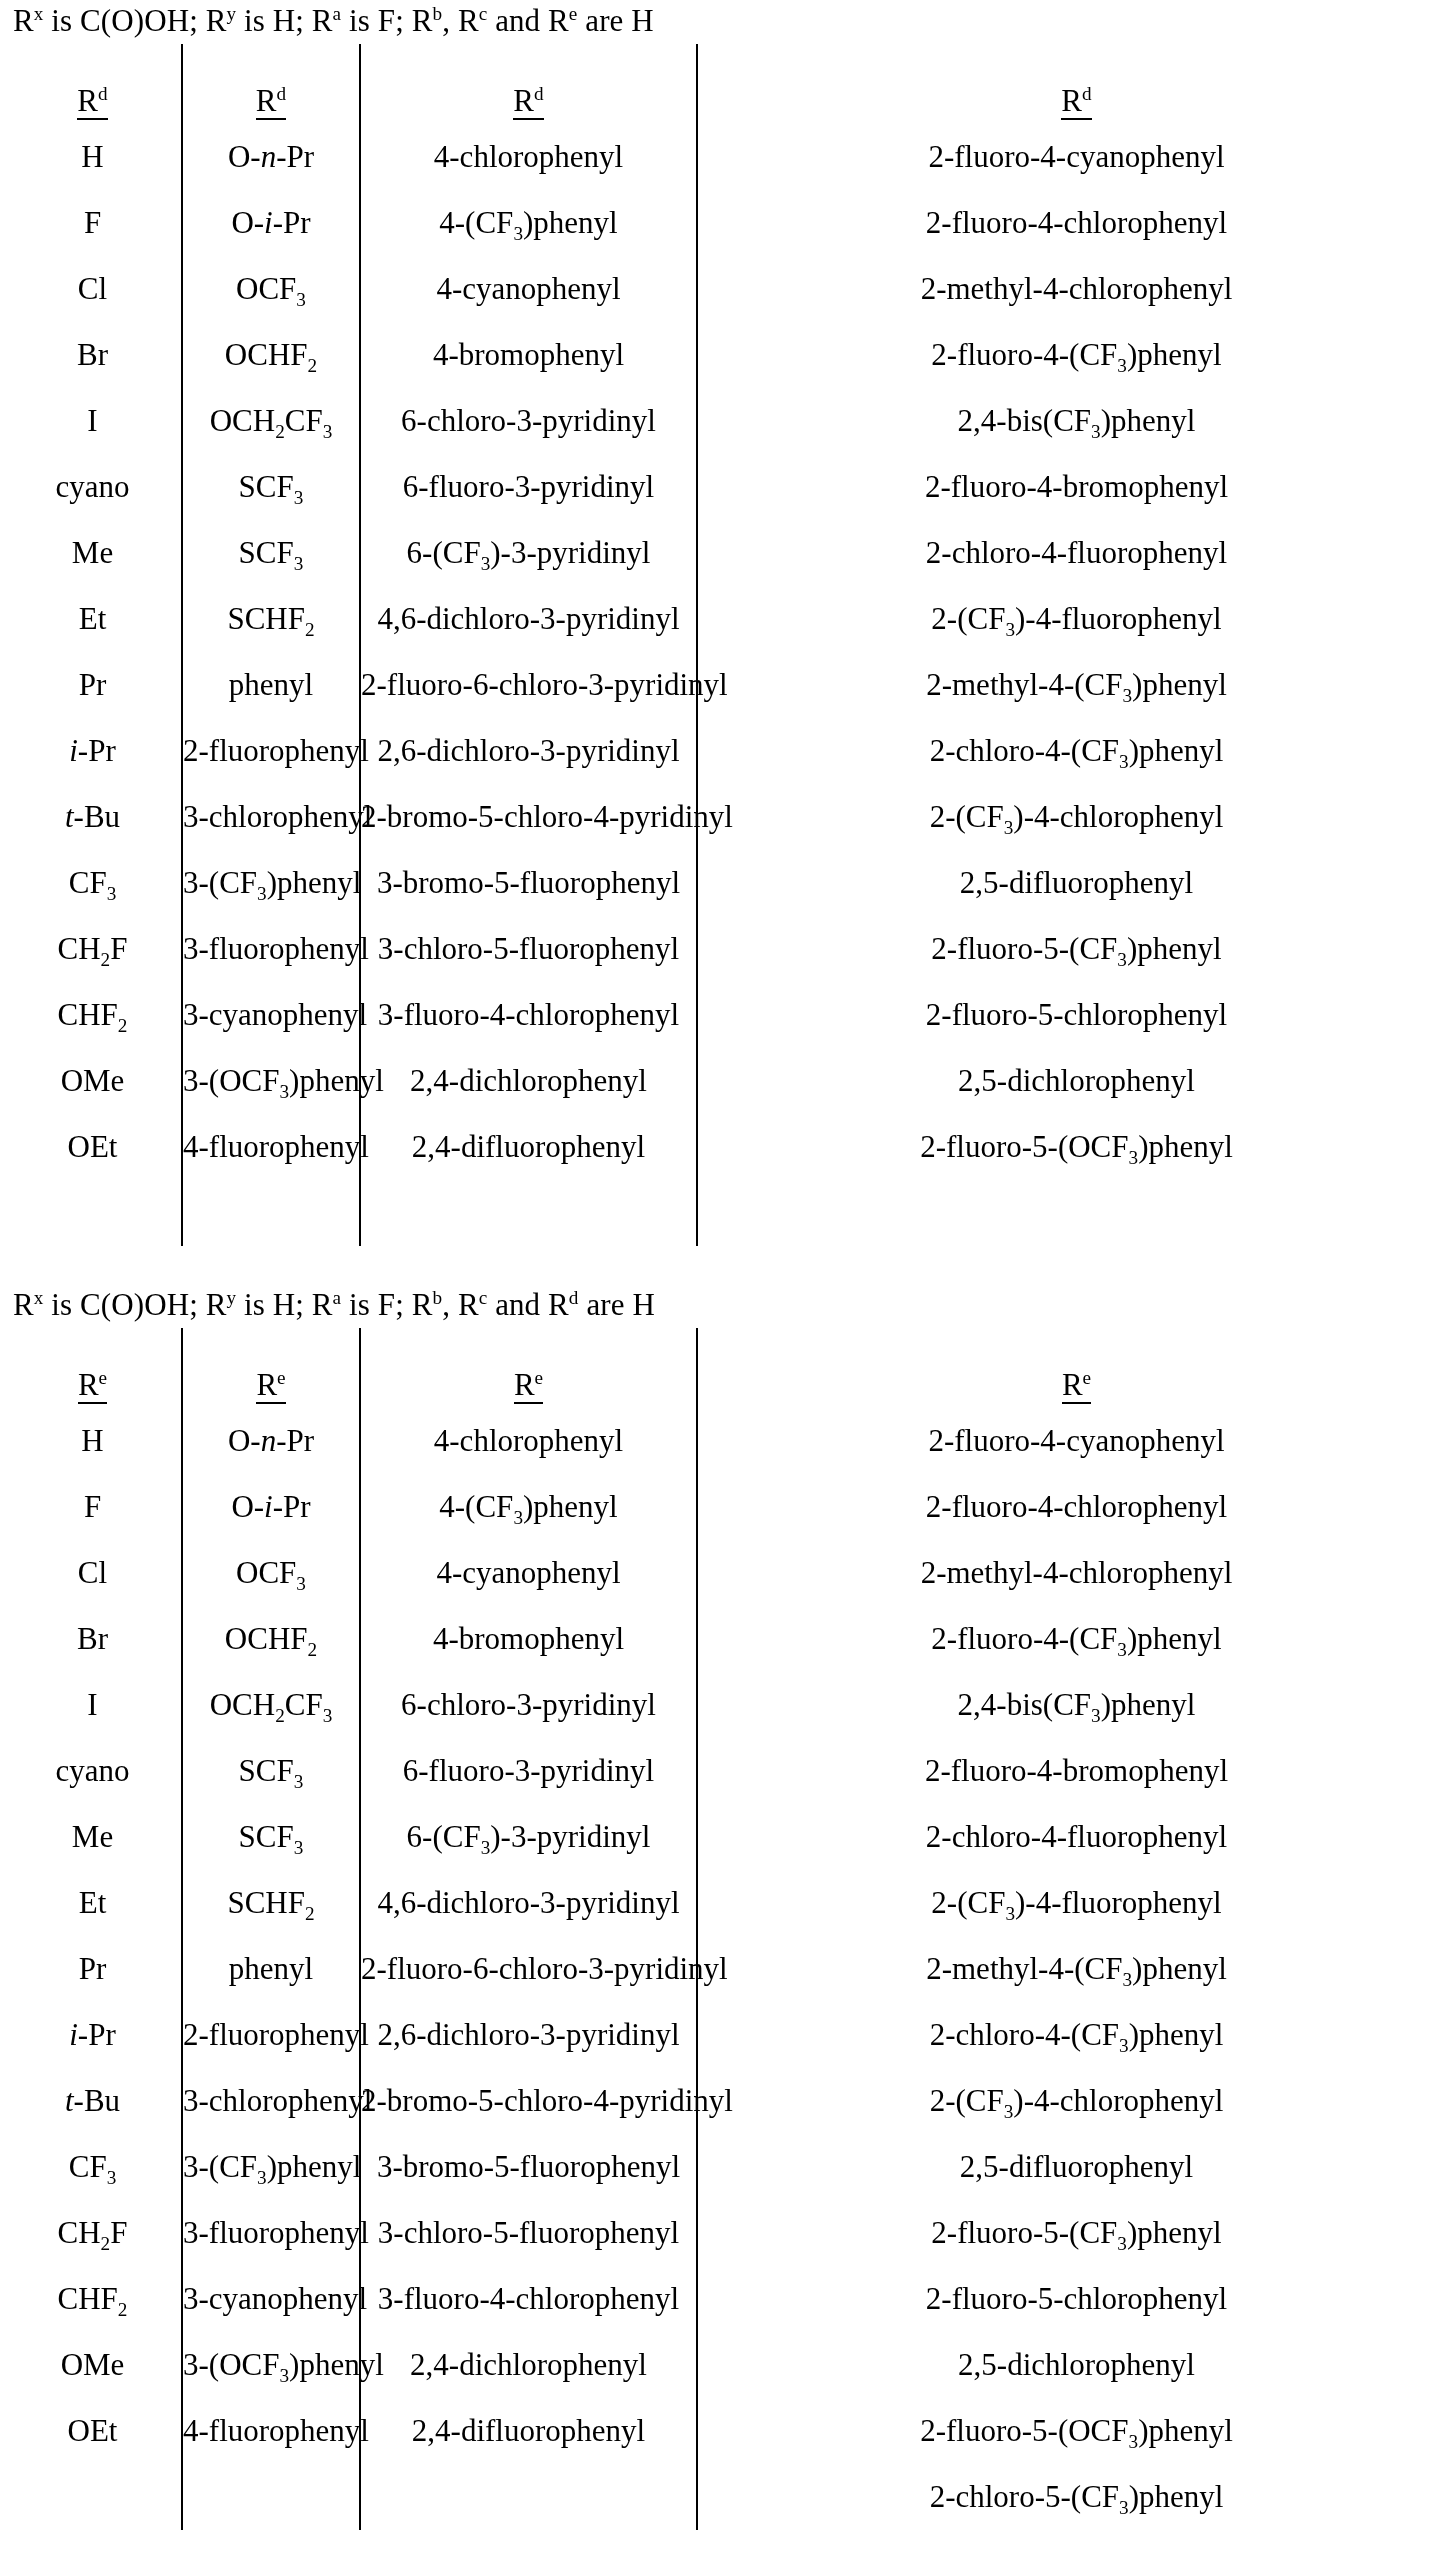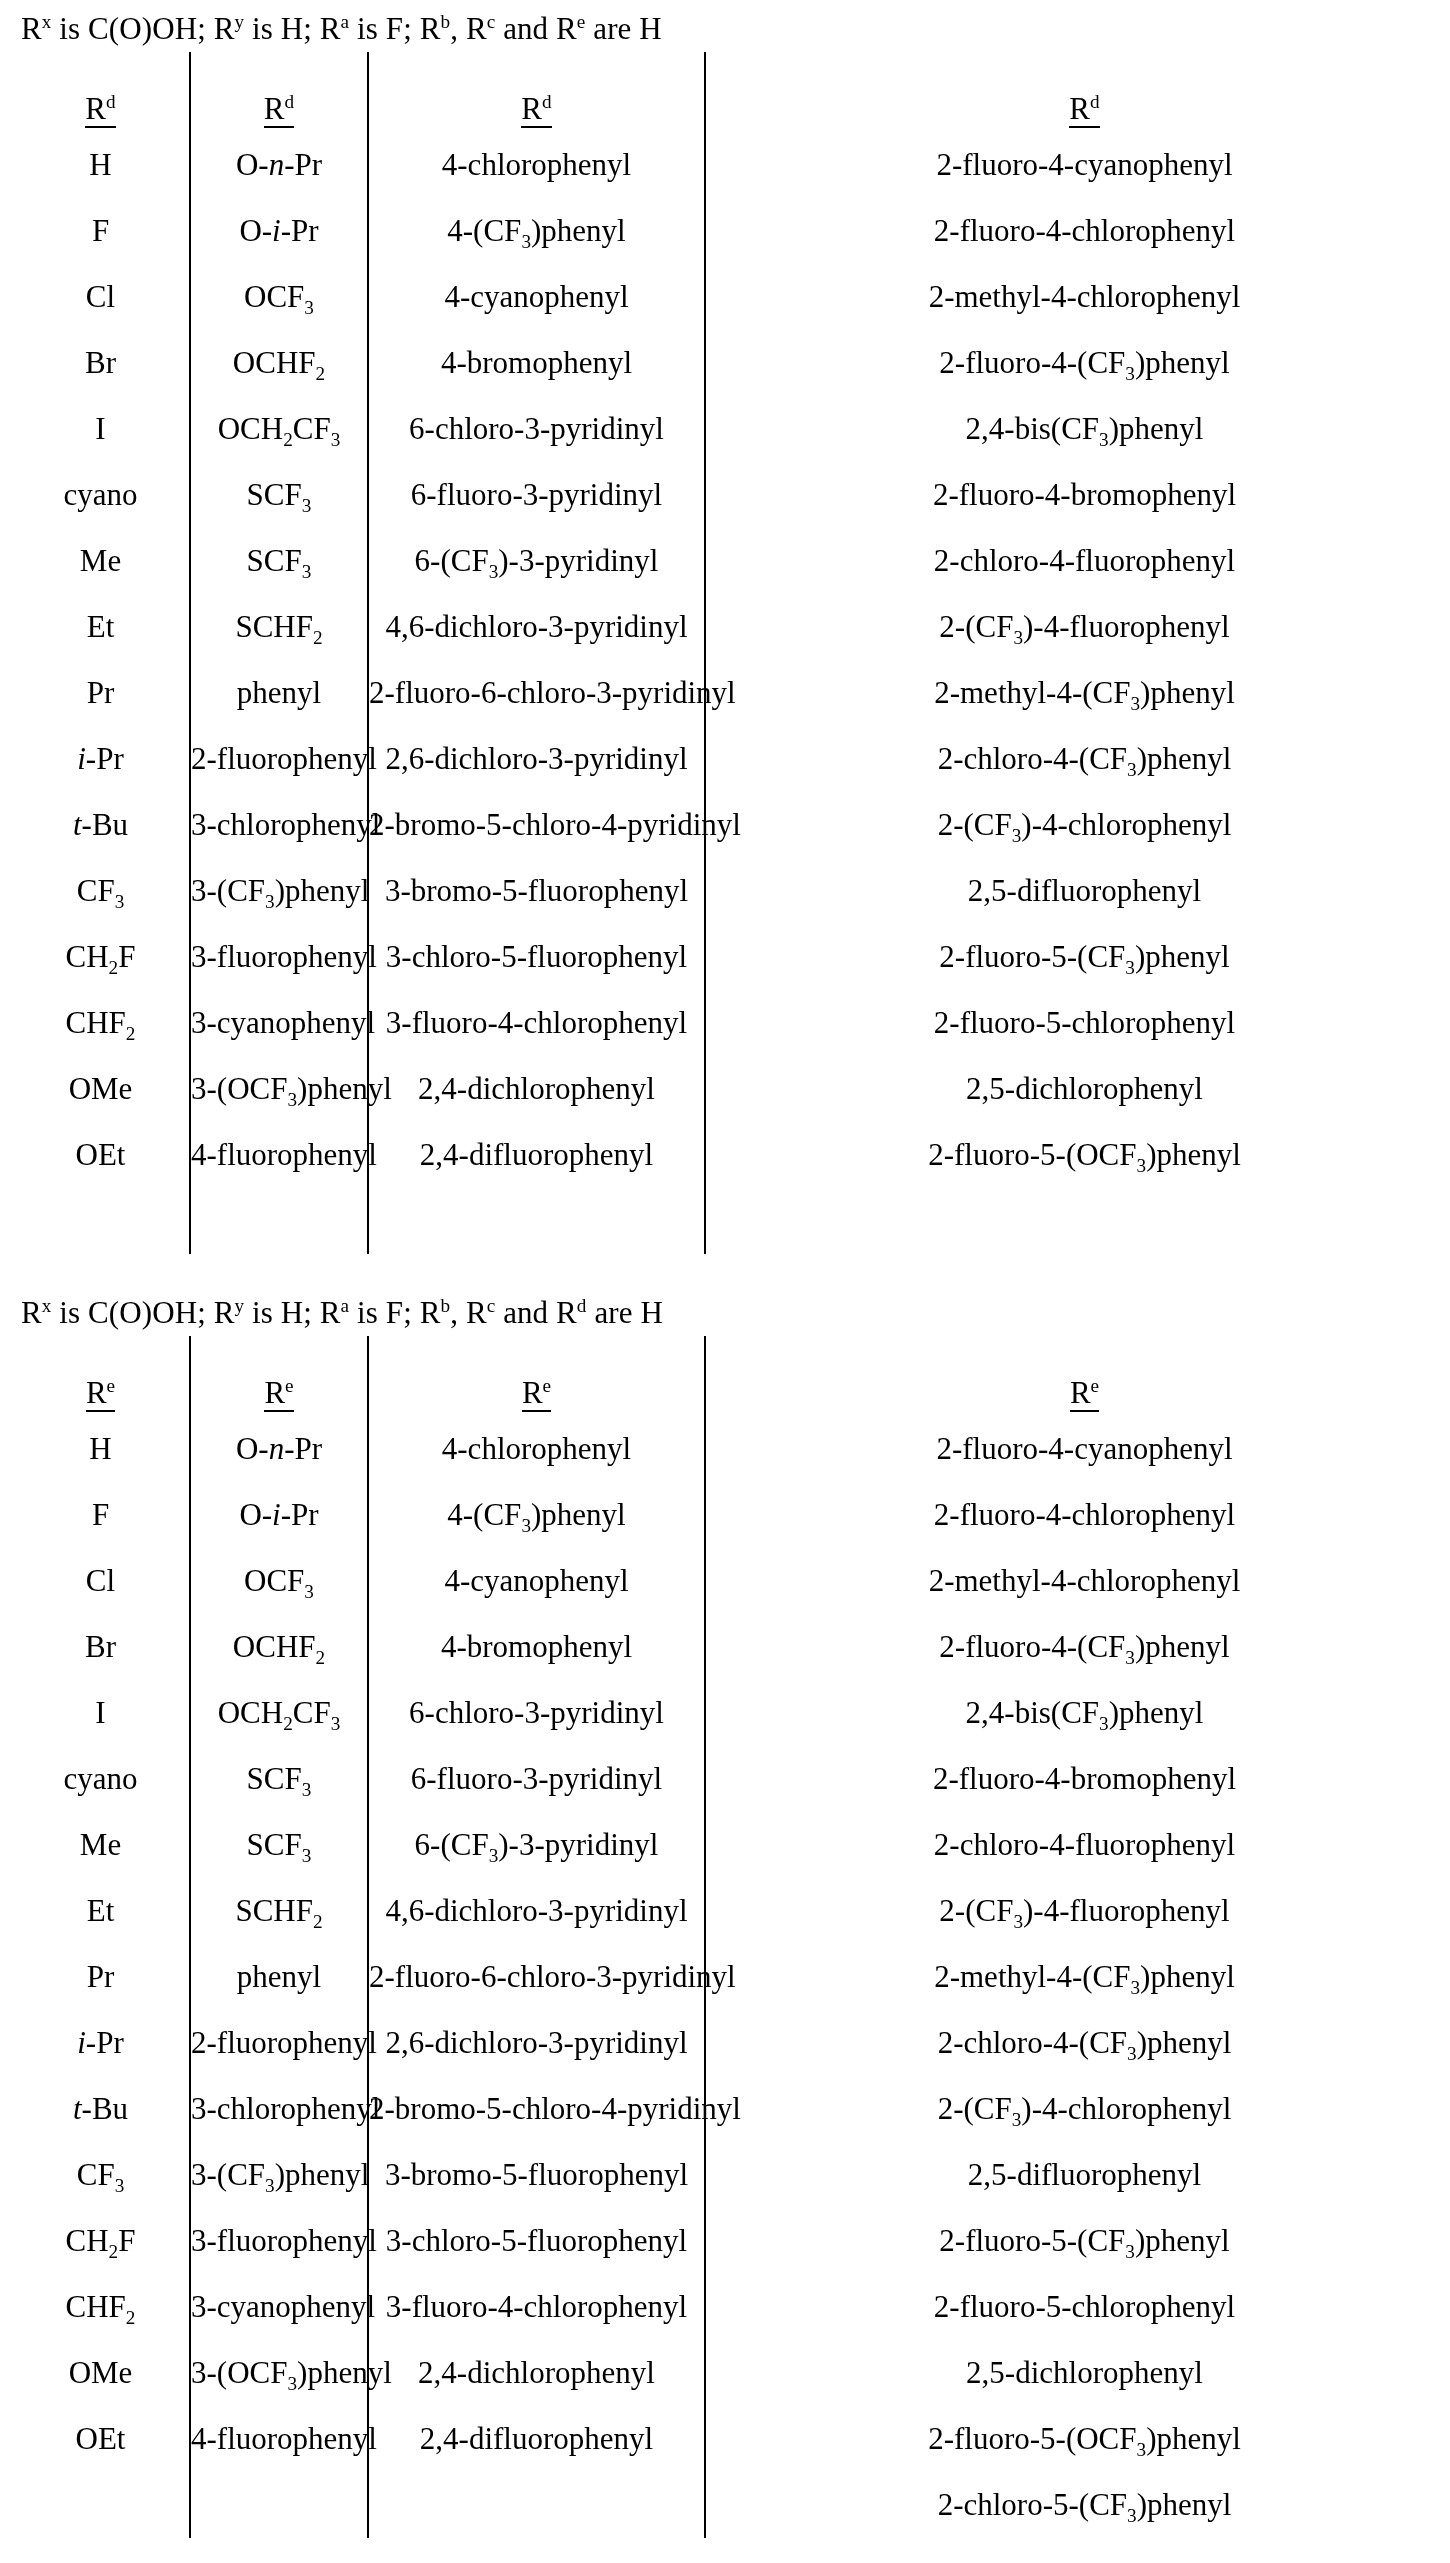--- a/index.html
+++ b/index.html
@@ -12,21 +12,21 @@
     width: 1450px;
     height: 2563px;
     font-family: "Liberation Serif", "DejaVu Serif", serif;
     color: #000000;
     overflow: hidden;
   }
   .page {
     position: relative;
     width: 1328px;
     height: 2563px;
-    padding: 12px;
+    padding: 4px;
     box-sizing: border-box;
   }
 
   
   .section {
     width: 1450px;
     box-sizing: border-box;
   }
   .section-heading {
     font-size: 31px;

